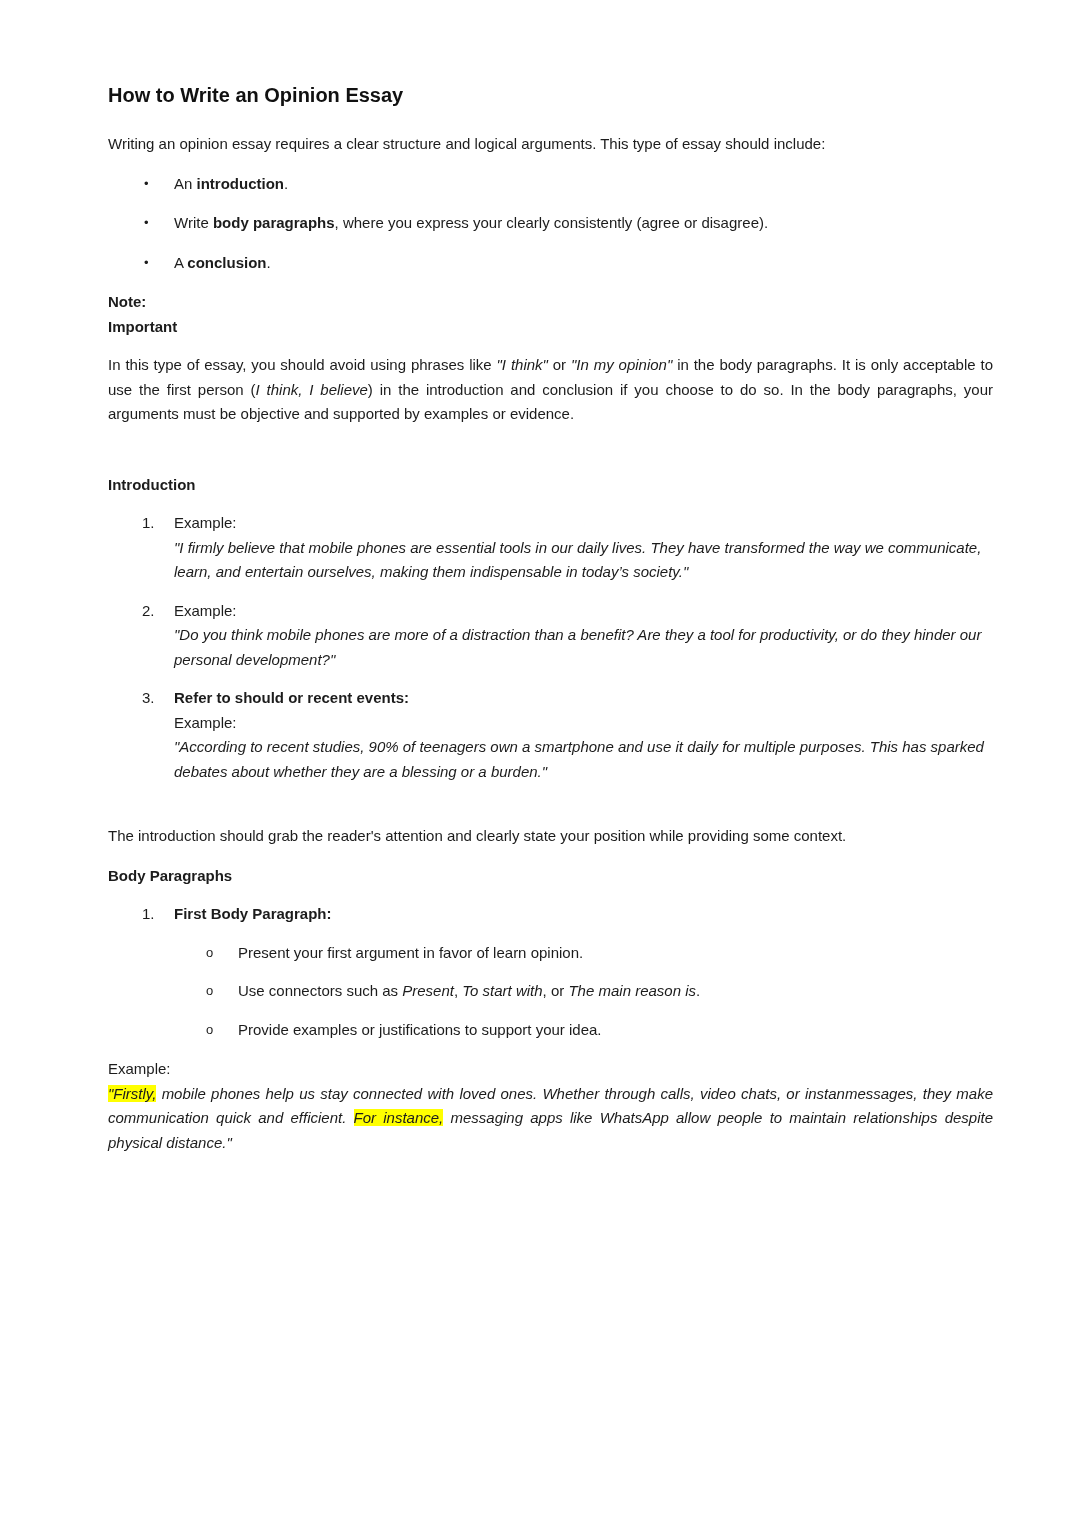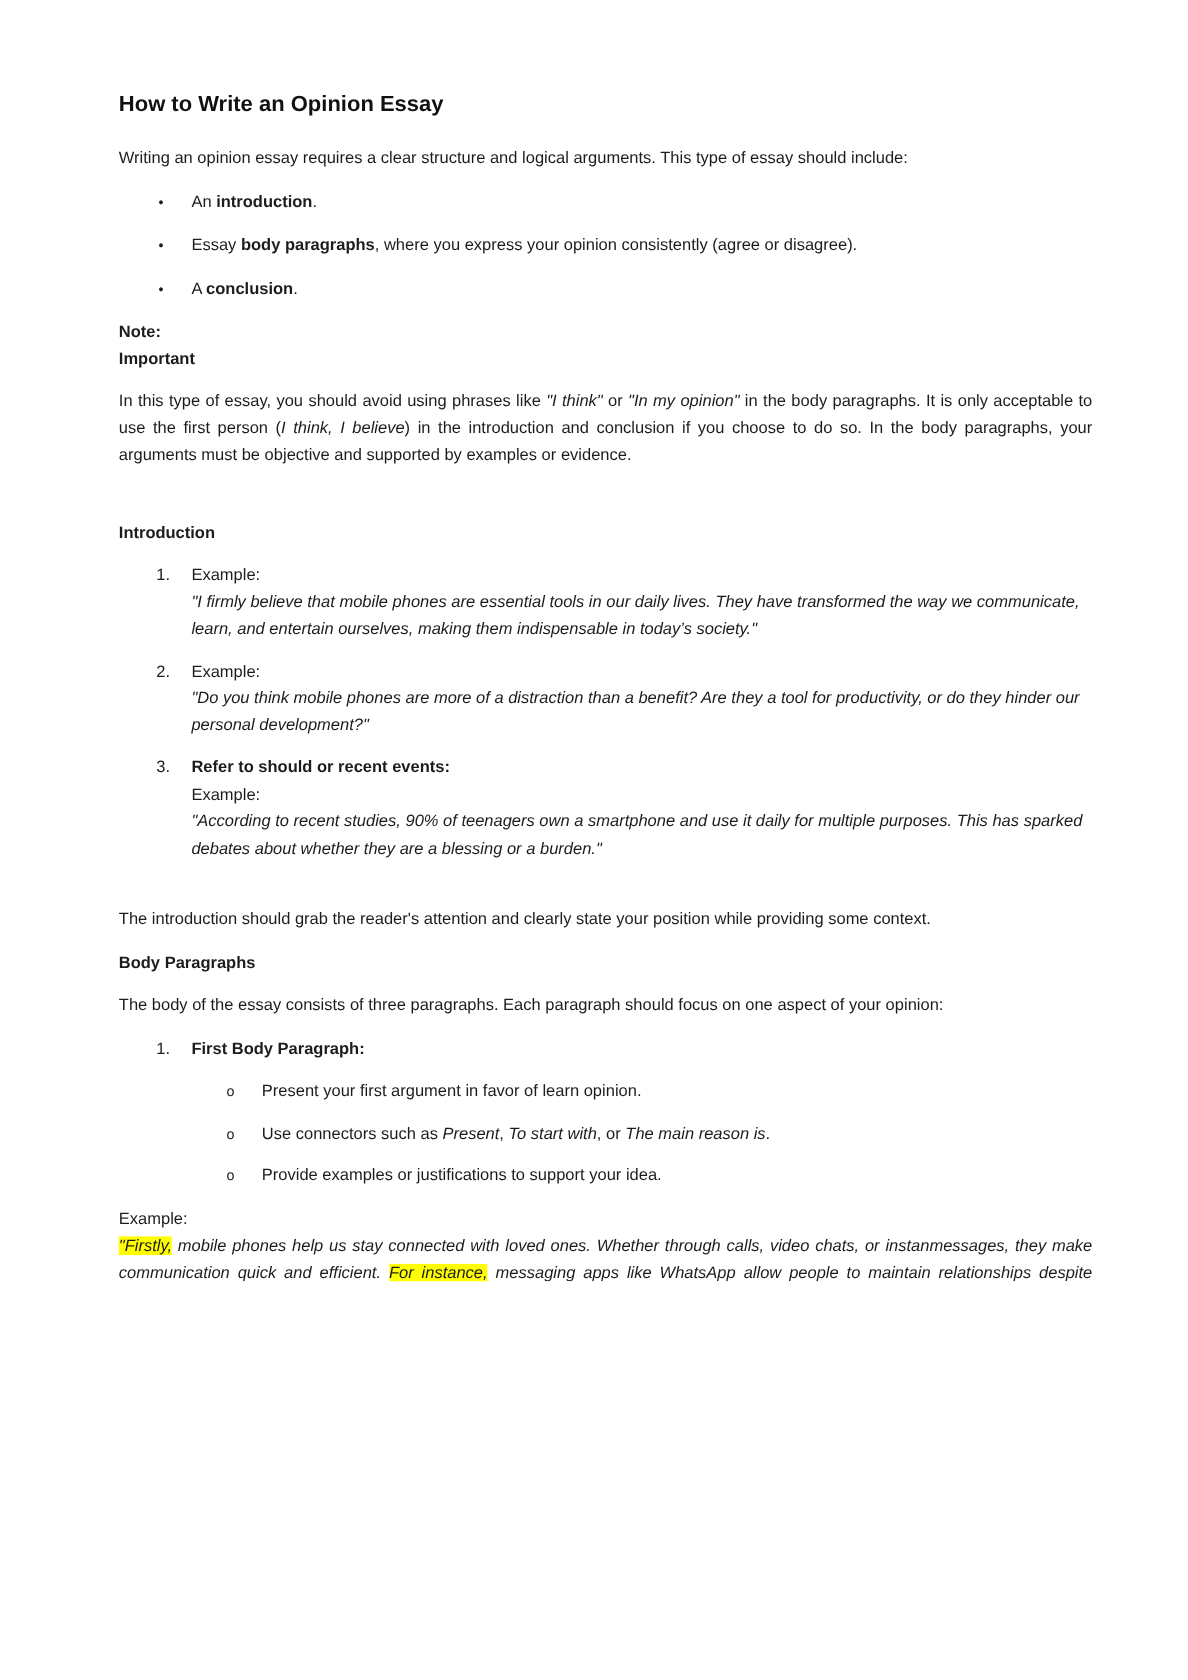--- a/index.html
+++ b/index.html
@@ -58,21 +58,21 @@
 
   <p class="para">Writing an opinion essay requires a clear structure and logical arguments. This type of essay should include:</p>
 
   <div>
     <div class="bullet-row">
       <span class="bullet-marker">•</span>
       <span class="bullet-text"><span>An </span><span class="bold">introduction</span><span>.</span></span>
     </div>
     <div class="bullet-row">
       <span class="bullet-marker">•</span>
-      <span class="bullet-text"><span>Essay </span><span class="bold">body paragraphs</span><span>, where you express your opinion consistently (agree or disagree).</span></span>
+      <span class="bullet-text"><span>Write </span><span class="bold">body paragraphs</span><span>, where you express your clearly consistently (agree or disagree).</span></span>
     </div>
     <div class="bullet-row">
       <span class="bullet-marker">•</span>
       <span class="bullet-text"><span>A </span><span class="bold">conclusion</span><span>.</span></span>
     </div>
   </div>
 
   <p class="heading tight">Note:</p>
 
   <p class="heading">Important</p>
@@ -103,21 +103,20 @@
         <div class="example-label">Example:</div>
         <div class="italic">"According to recent studies, 90% of teenagers own a smartphone and use it daily for multiple purposes. This has sparked debates about whether they are a blessing or a burden."</div>
       </div>
     </div>
   </div>
 
   <p class="para gap-md">The introduction should grab the reader's attention and clearly state your position while providing some context.</p>
 
   <p class="heading">Body Paragraphs</p>
 
-  <p class="para">The body of the essay consists of three paragraphs. Each paragraph should focus on one aspect of your opinion:</p>
 
   <div class="num-item">
     <span class="num-marker">1.</span>
     <div class="num-body">
       <div class="num-heading">First Body Paragraph:</div>
     </div>
   </div>
 
   <div class="sub-list">
     <div class="sub-row">

